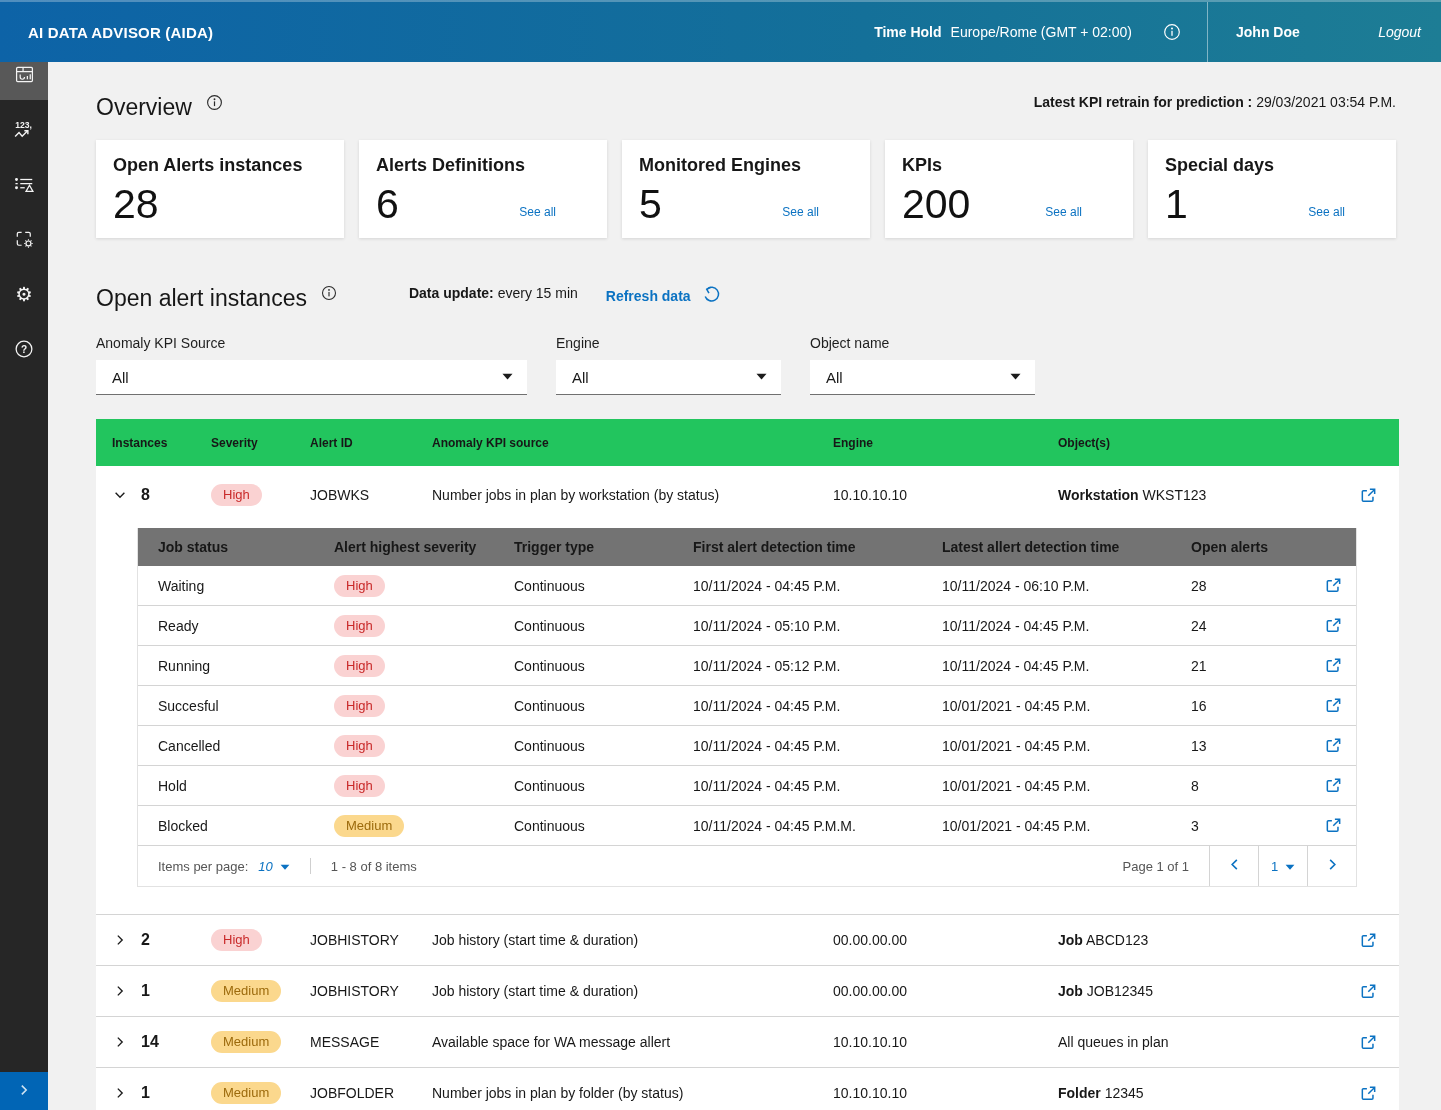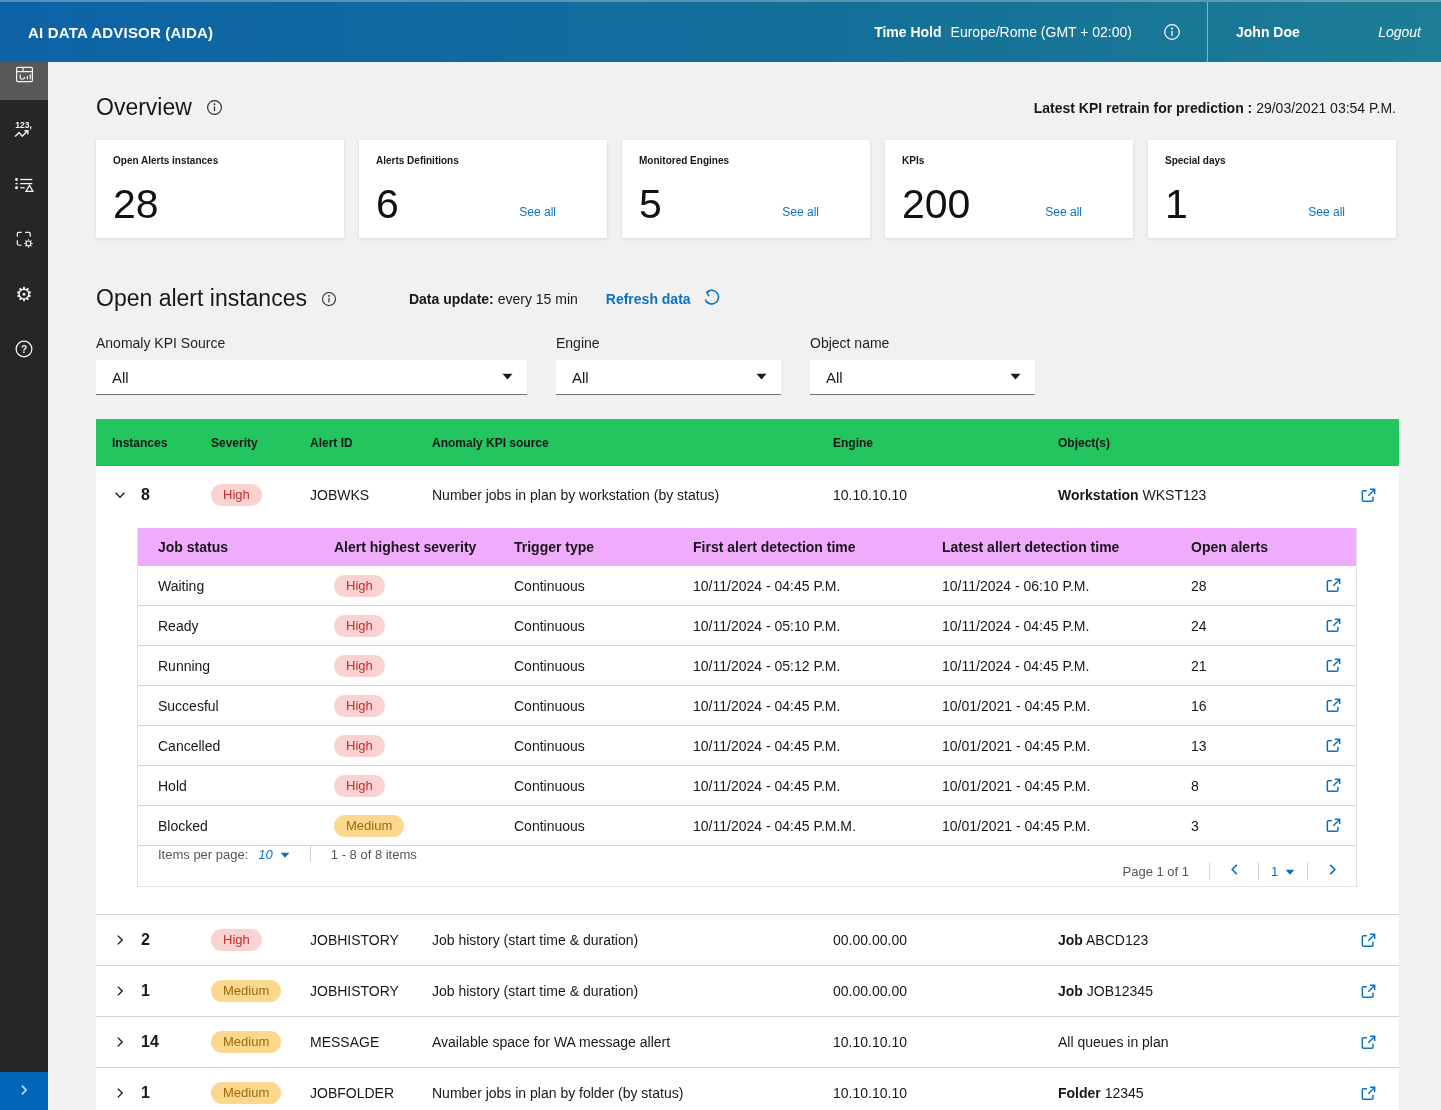--- a/index.html
+++ b/index.html
@@ -32,30 +32,30 @@
     background:#262626; z-index:9; display:flex; flex-direction:column;
   }
   .side-item { width:48px; height:48px; margin-bottom:7px; display:flex; align-items:center; justify-content:center; cursor:pointer; }
   .side-item.selected { background:#585858; }
   .side-expand {
     margin-top:auto; width:48px; height:38px; background:var(--expand-bg);
     display:flex; align-items:center; justify-content:center; cursor:pointer; border:none;
   }
   
   .main { position:absolute; left:48px; top:52px; right:0; bottom:0; padding:0 45px 0 48px; overflow:hidden; }
-  .section-head { display:flex; align-items:center; }
+  .section-head { display:flex; align-items:flex-start; }
   .overview-head { margin-top:42px; }
   .h1 { font-size:23px; font-weight:400; color:#171717; }
   .head-info { margin-left:14px; display:flex; align-items:center; cursor:pointer; }
   .retrain { margin-left:auto; font-size:14px; }
   .retrain b { font-weight:bold; }
   
   .cards { display:flex; gap:15px; margin-top:19px; }
   .card { flex:1; background:#fff; height:98px; box-shadow:0 1px 3px rgba(0,0,0,.12); padding:15px 17px 13px 17px; display:flex; flex-direction:column; }
-  .card-title { font-size:10px; font-weight:bold; color:#171717; }
+  .card-title { font-size:18px; font-weight:bold; color:#171717; }
   .card-bottom { margin-top:auto; display:flex; align-items:flex-end; }
   .card-value { font-size:41px; line-height:42px; font-weight:400; color:#111; }
   .see-all { margin-left:auto; margin-right:34px; font-size:12px; color:var(--accent); cursor:pointer; margin-bottom:6px; }
   
   .alerts-head { margin-top:47px; }
   .data-update { margin-left:72px; font-size:14px; }
   .data-update b { font-weight:bold; }
   .refresh { margin-left:28px; display:flex; align-items:center; gap:11px; color:var(--accent); font-weight:bold; font-size:14px; cursor:pointer; }
   
   .filters { display:flex; gap:29px; margin-top:23px; }
@@ -85,25 +85,25 @@
   .obj b { font-weight:bold; }
   .launch-cell { display:flex; justify-content:flex-end; padding-right:22px; }
   .launch { cursor:pointer; display:flex; }
   
   .nested-wrap { padding:4px 0 27px 41px; }
   .nested { width:1220px; border:1px solid #e2e2e2; border-top:none; }
   .n-head, .n-row {
     display:grid; grid-template-columns:176px 180px 179px 249px 249px 119px 1fr;
     padding-left:20px; align-items:center; font-size:14px;
   }
-  .n-head { background:#f0abfc; height:38px; font-weight:bold; color:#171717; }
+  .n-head { background:#737373; height:38px; font-weight:bold; color:#171717; }
   .n-row { height:40px; border-bottom:1px solid #d4d4d4; background:#fff; }
   .n-launch { display:flex; justify-content:center; }
   
-  .pagination { display:flex; align-items:stretch; height:40px; background:#fff; font-size:13px; color:#565656;flex-direction:column; }
+  .pagination { display:flex; align-items:stretch; height:40px; background:#fff; font-size:13px; color:#565656; }
   .pag-left { display:flex; align-items:center; padding-left:20px; gap:10px; }
   .pag-select { display:flex; align-items:center; gap:7px; color:var(--accent); cursor:pointer;font-style:italic; }
   .pag-bar { width:1px; background:#cfcfcf; height:16px; margin:auto 10px; }
   .pag-right { margin-left:auto; display:flex; align-items:stretch; }
   .pag-pagetext { display:flex; align-items:center; padding-right:20px; }
   .pag-btn { width:49px; border-left:1px solid #d4d4d4; display:flex; align-items:center; justify-content:center; gap:7px; color:var(--accent); cursor:pointer; }
 </style>
 </head>
 <body>
 

